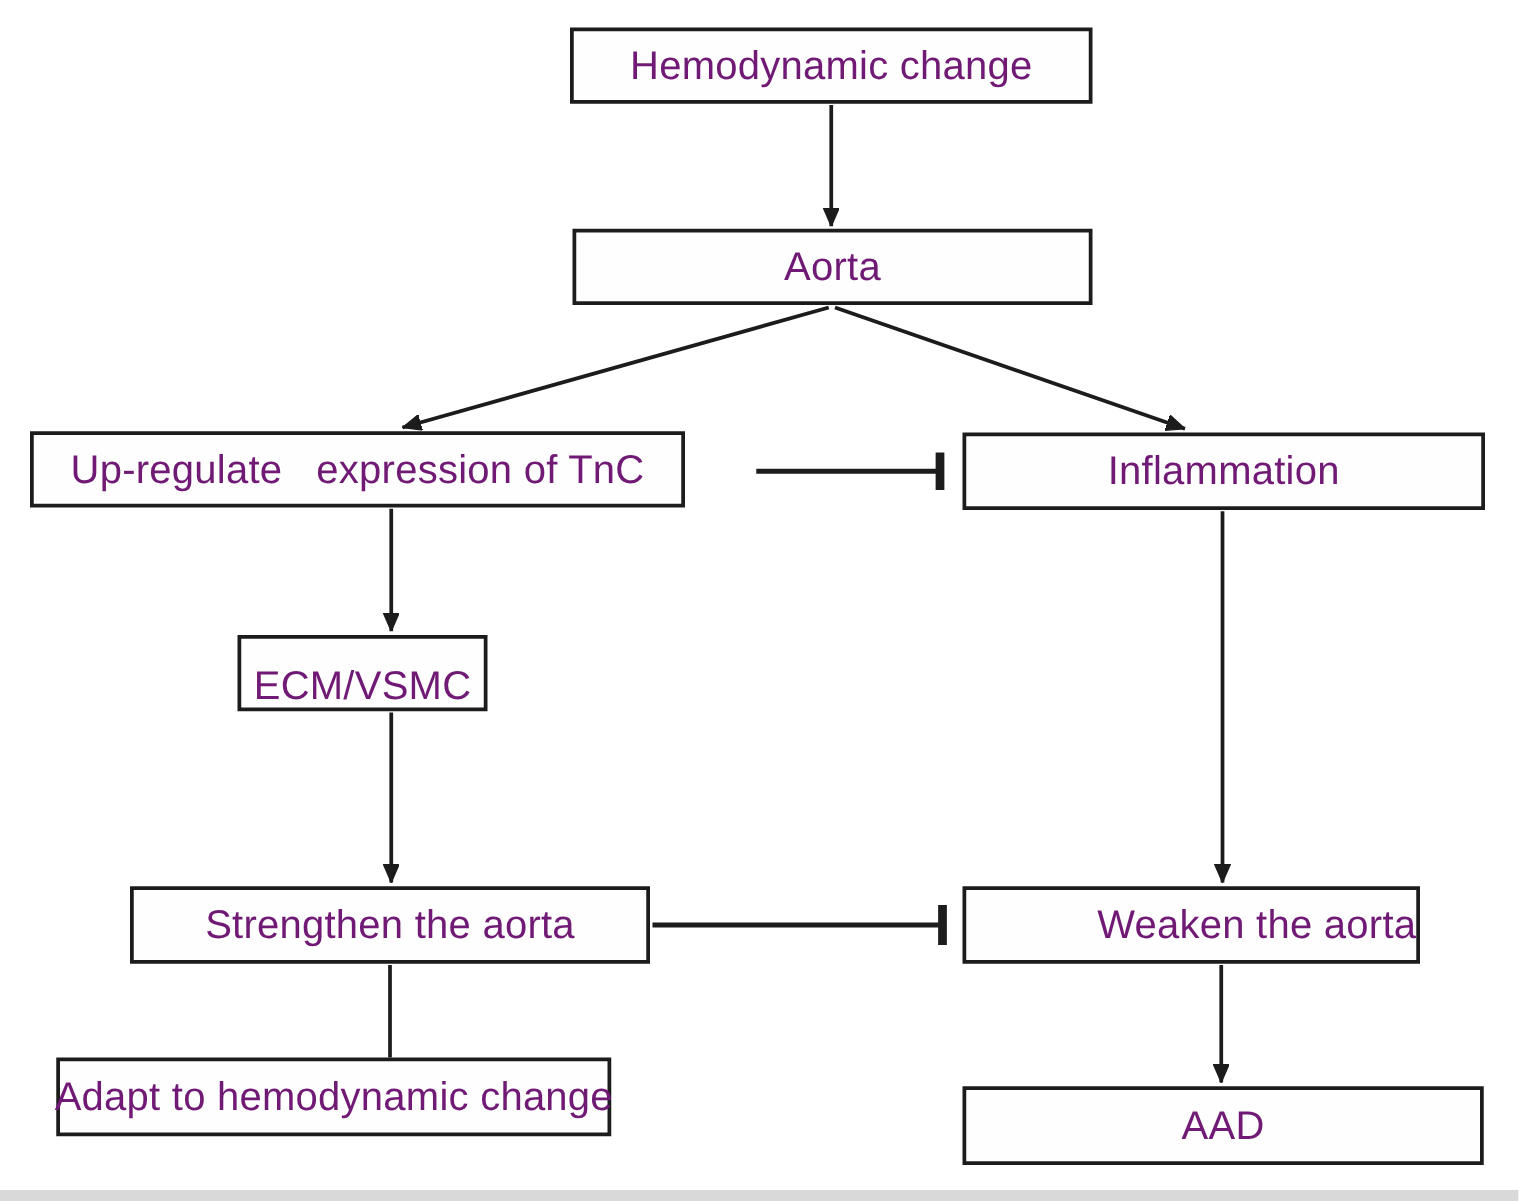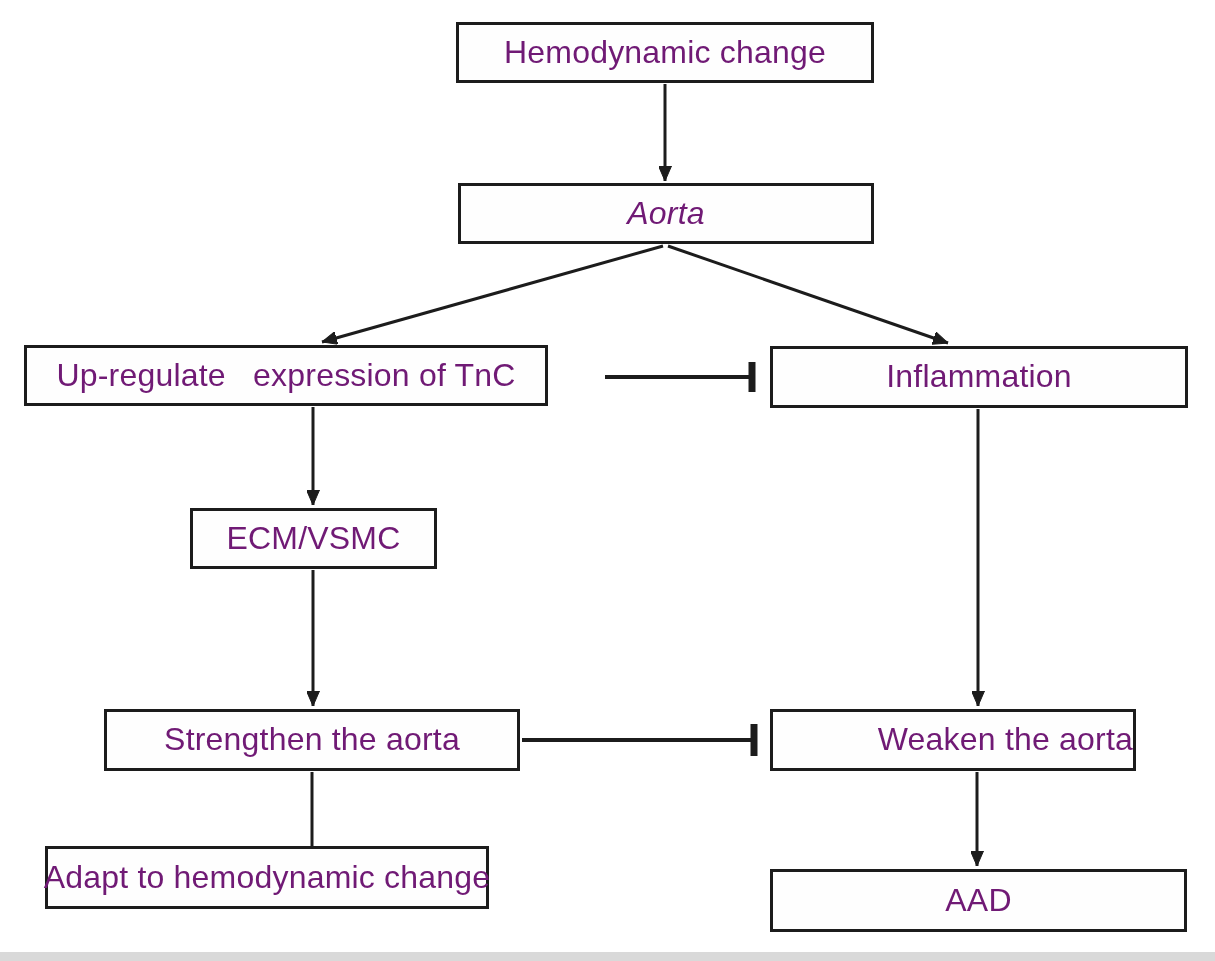--- a/index.html
+++ b/index.html
@@ -90,33 +90,33 @@
 
     <line x1="312" y1="772" x2="312" y2="866" stroke-width="3" marker-end="url(#arrowhead)"></line>
 
     <line x1="977" y1="772" x2="977" y2="866" stroke-width="3" marker-end="url(#arrowhead)"></line>
   </svg>
 
   <div class="node" style="left:456px; top:22px; width:418px; height:61px;">
     <span class="label">Hemodynamic change</span>
   </div>
 
-  <div class="node" style="left:458px; top:183px; width:416px; height:61px;font-style:italic;">
+  <div class="node" style="left:458px; top:183px; width:416px; height:61px;">
     <span class="label">Aorta</span>
   </div>
 
   <div class="node" style="left:24px; top:345px; width:524px; height:61px;">
     <span class="label">Up-regulate   expression of TnC</span>
   </div>
 
   <div class="node" style="left:770px; top:346px; width:418px; height:62px;align-items:center;">
     <span class="label">Inflammation</span>
   </div>
 
-  <div class="node" style="left:190px; top:508px; width:247px; height:61px;">
+  <div class="node" style="left:190px; top:508px; width:200px; height:61px;align-items:flex-end;">
     <span class="label">ECM/VSMC</span>
   </div>
 
   <div class="node" style="left:104px; top:709px; width:416px; height:62px;">
     <span class="label">Strengthen the aorta</span>
   </div>
 
   <div class="node" style="left:770px; top:709px; width:366px; height:62px;justify-content:flex-end;">
     <span class="label">Weaken the aorta</span>
   </div>

